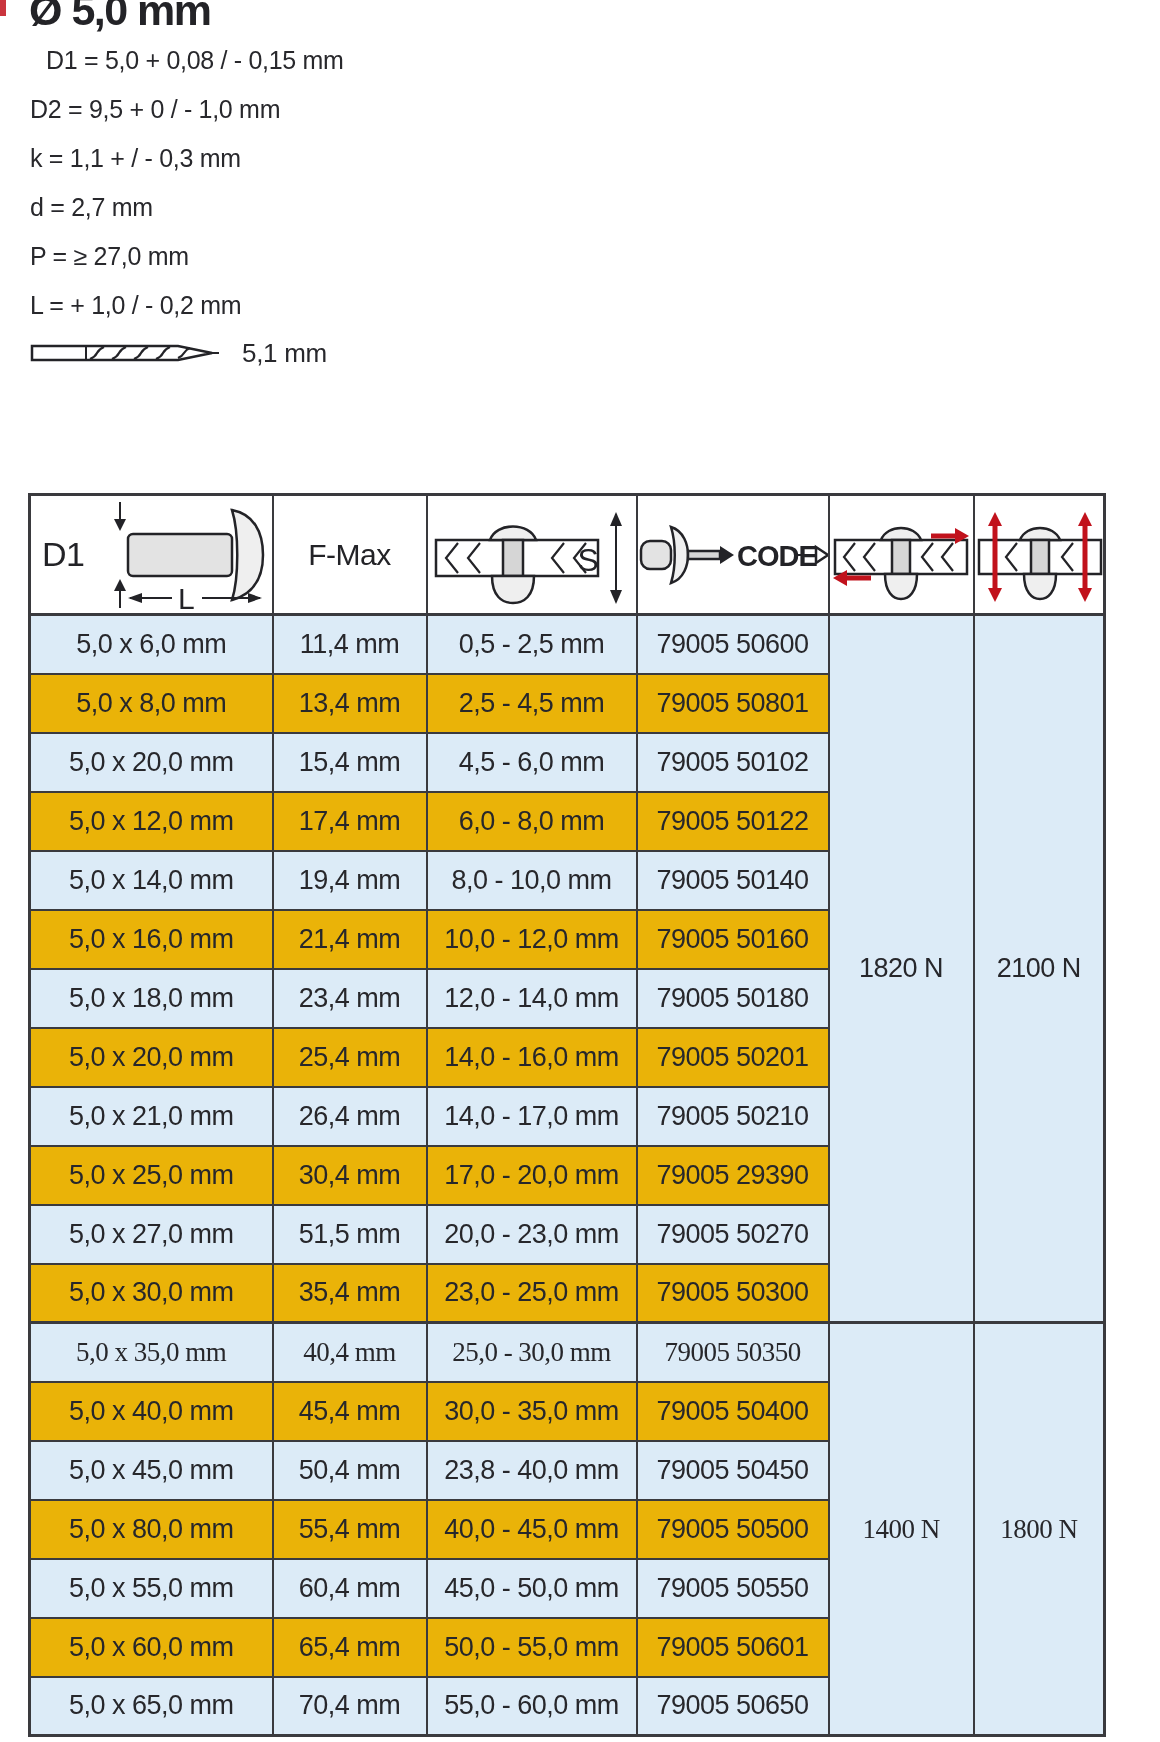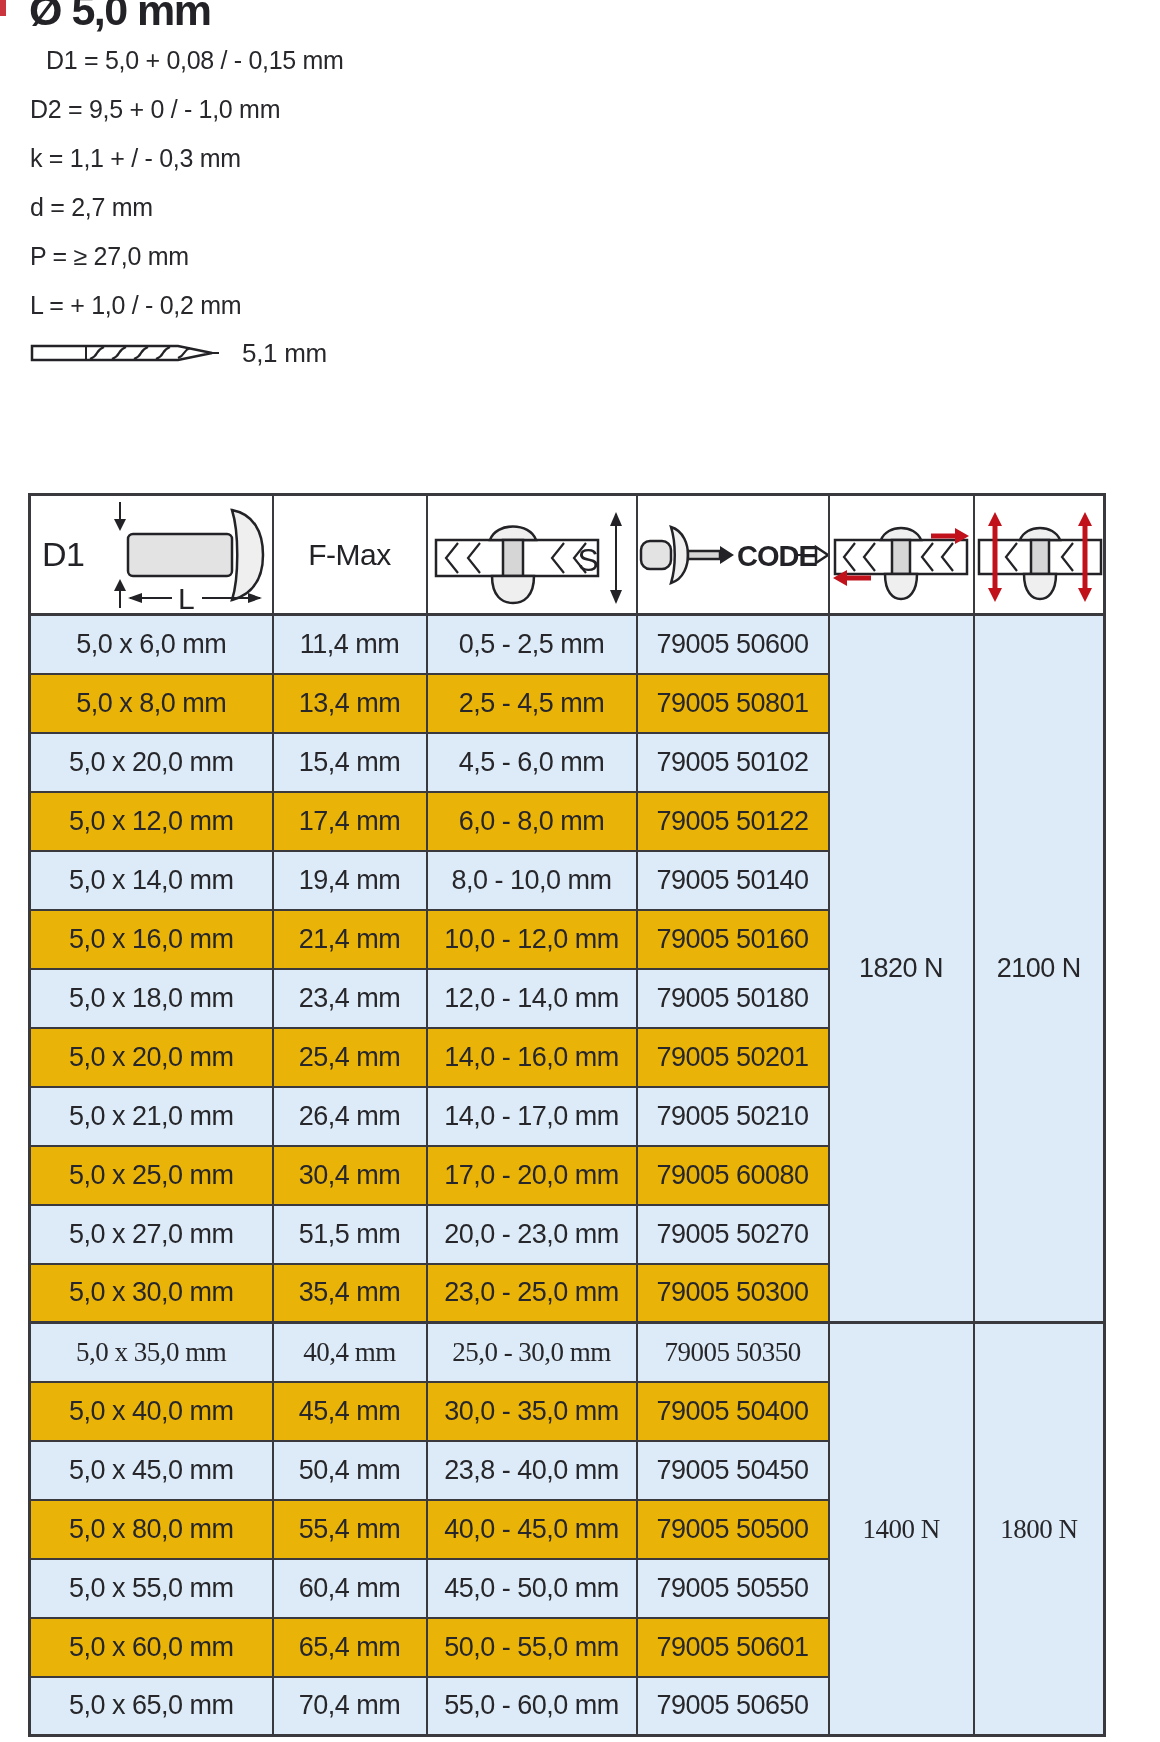--- a/index.html
+++ b/index.html
@@ -245,21 +245,21 @@
       <tr class="blue">
         <td>5,0 x 21,0 mm</td>
         <td>26,4 mm</td>
         <td>14,0 - 17,0 mm</td>
         <td>79005 50210</td>
       </tr>
       <tr class="white">
         <td>5,0 x 25,0 mm</td>
         <td>30,4 mm</td>
         <td>17,0 - 20,0 mm</td>
-        <td>79005 60080</td>
+        <td>79005 29390</td>
       </tr>
       <tr class="blue">
         <td>5,0 x 27,0 mm</td>
         <td>51,5 mm</td>
         <td>20,0 - 23,0 mm</td>
         <td>79005 50270</td>
       </tr>
       <tr class="white">
         <td>5,0 x 30,0 mm</td>
         <td>35,4 mm</td>

